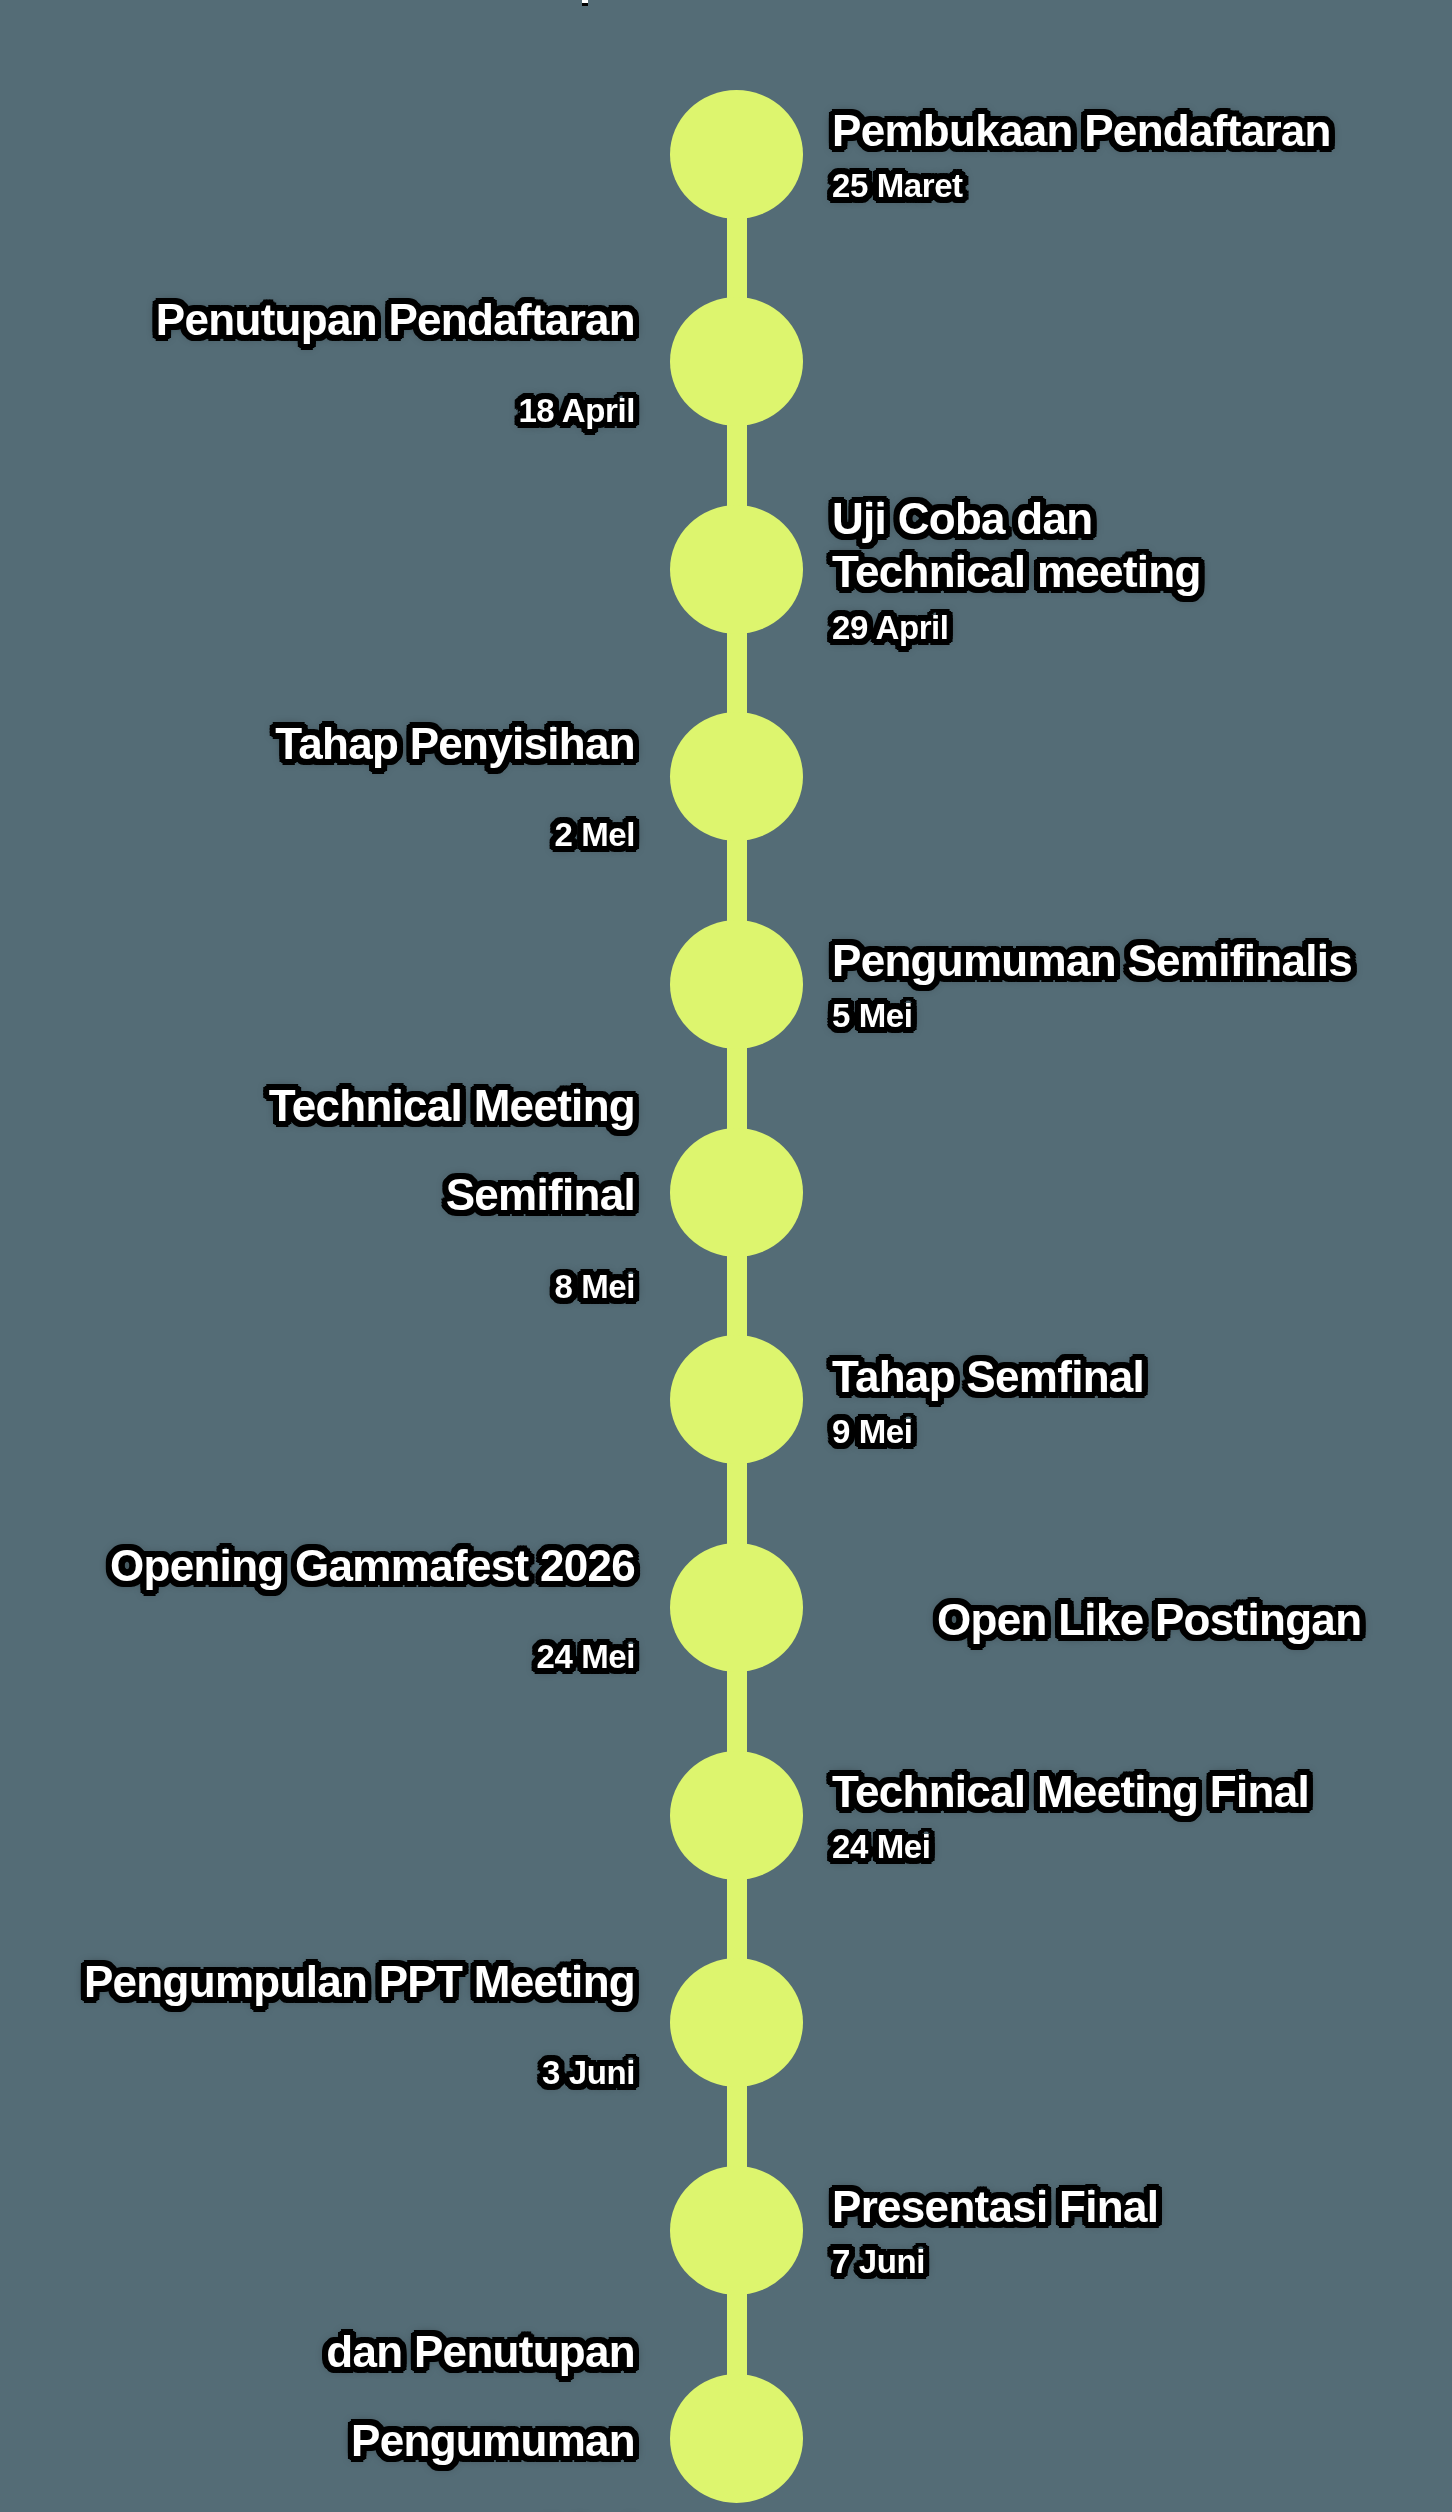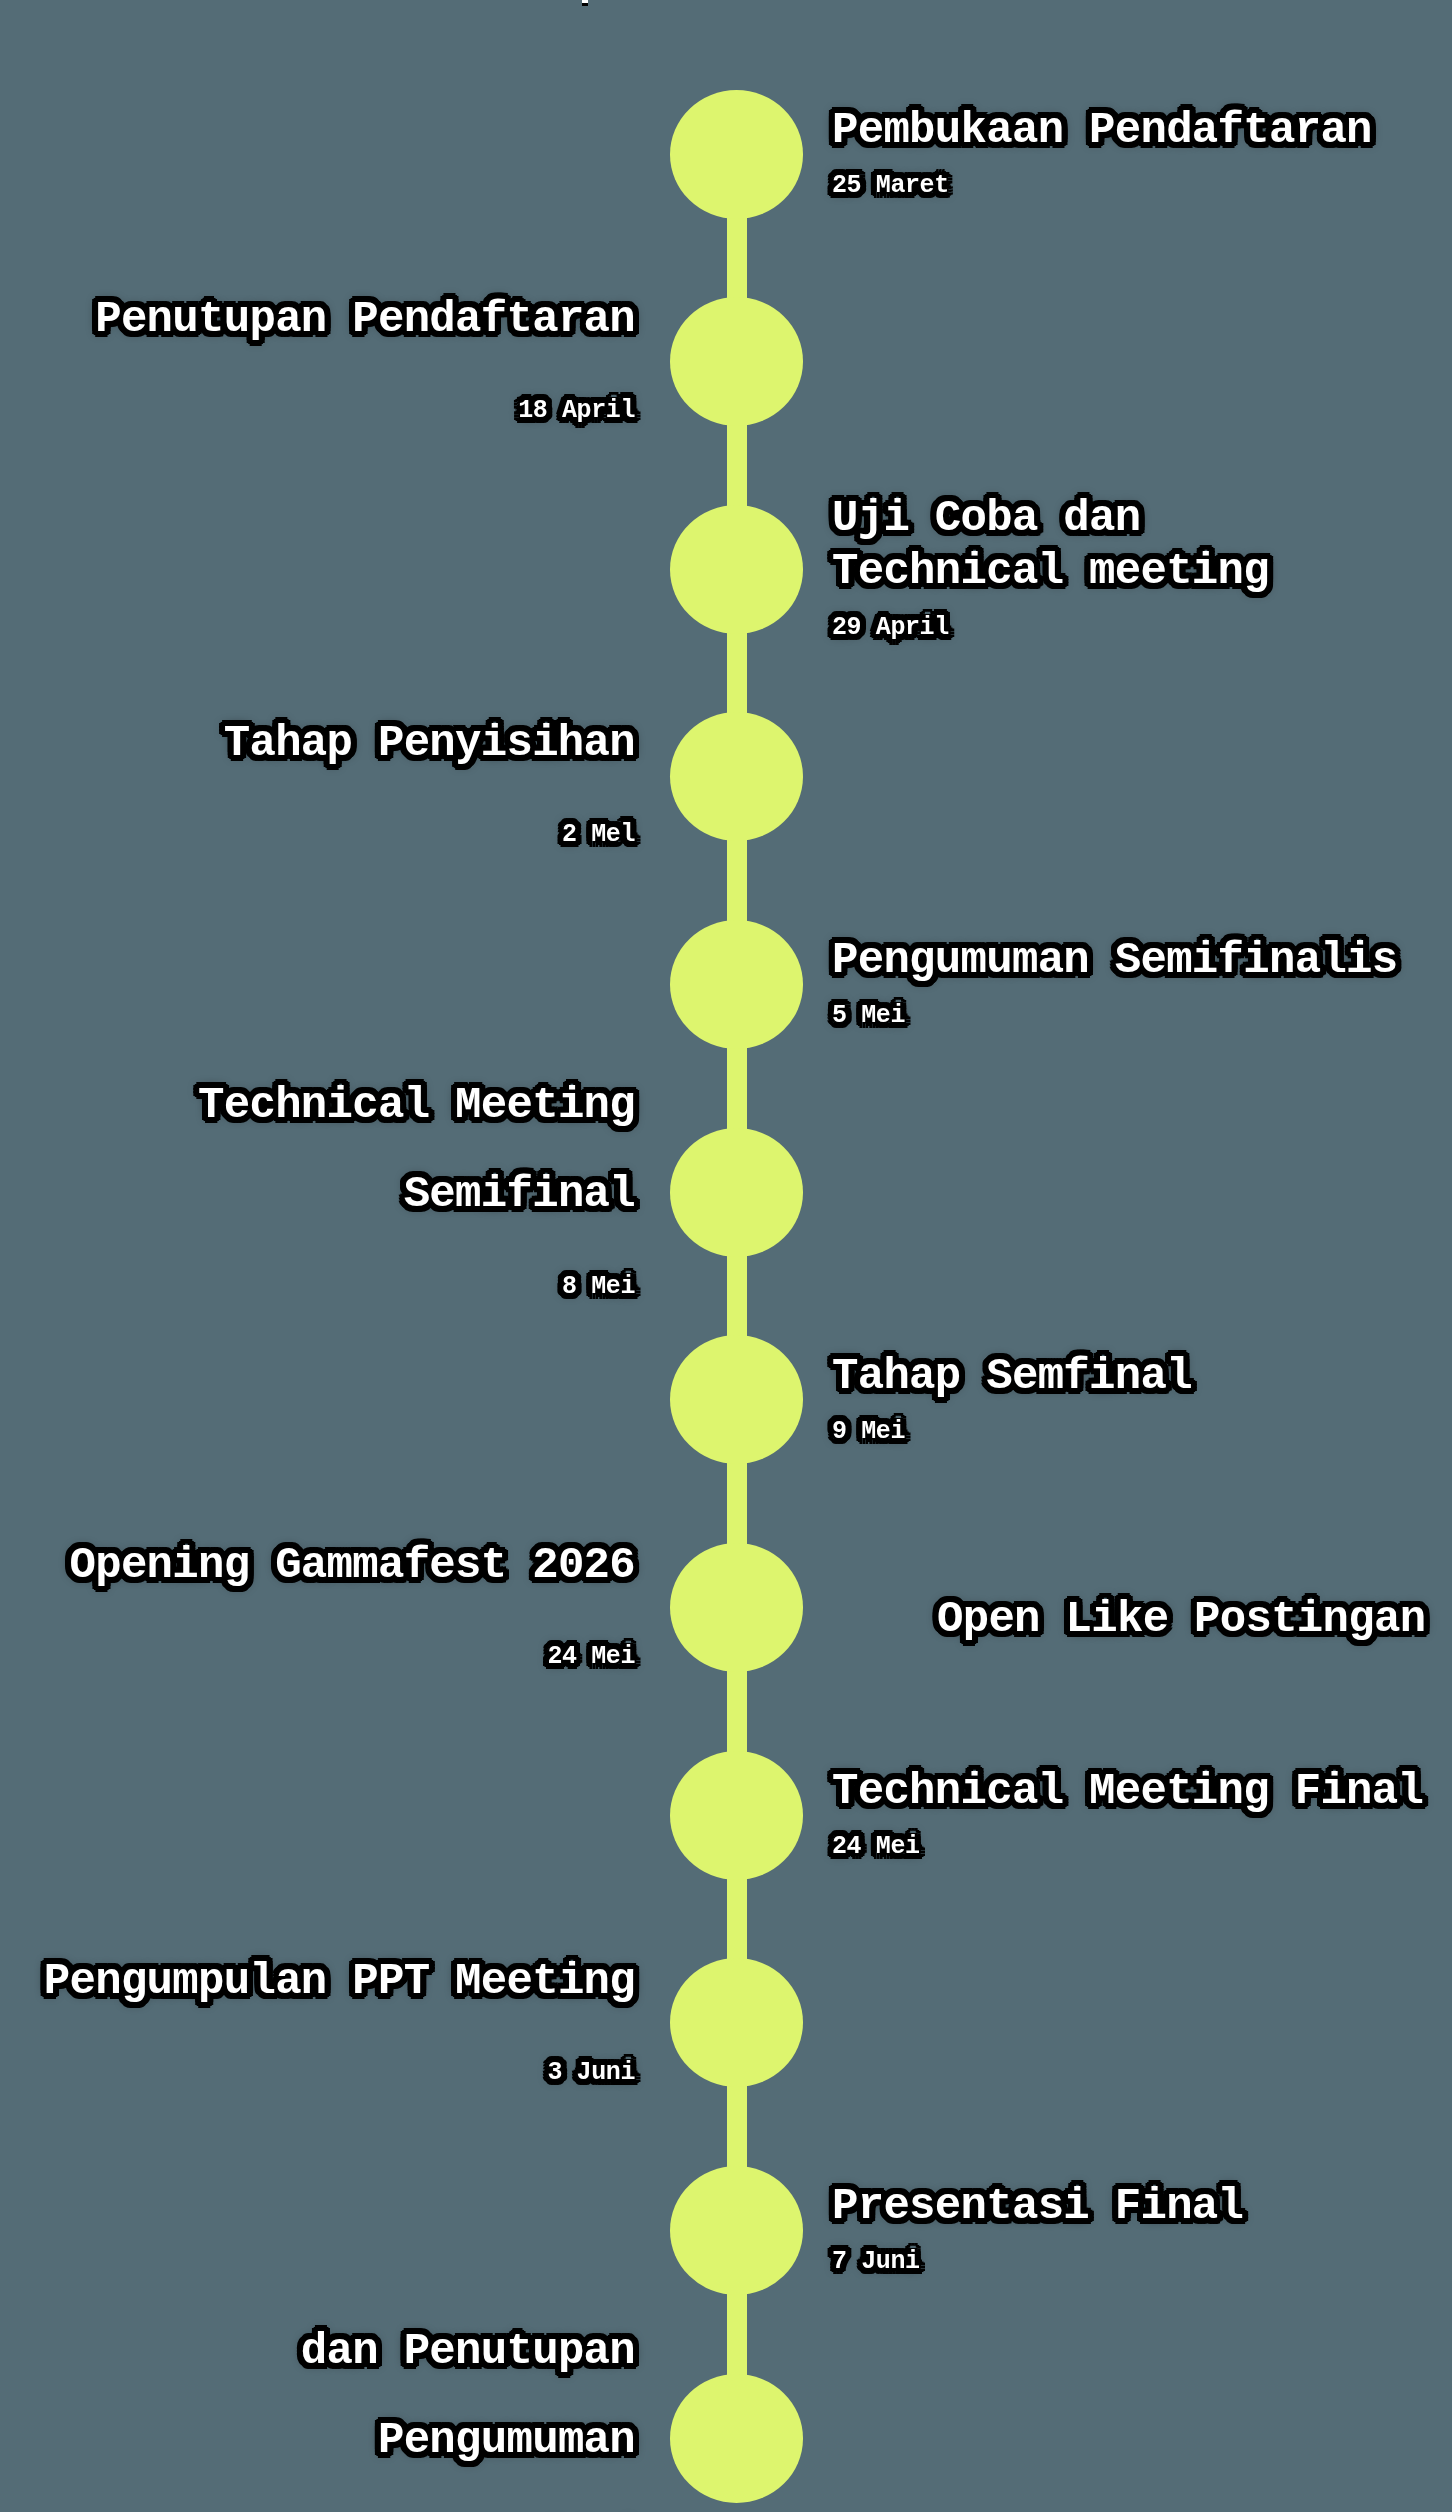--- a/index.html
+++ b/index.html
@@ -10,21 +10,20 @@
     width: 1452px;
     height: 2512px;
     overflow: hidden;
     background: #546C76;
     font-family: "Liberation Sans", sans-serif;
     position: relative;
   }
   .canvas {
     position: absolute;
     inset: 0;
-    font-family: Liberation Mono, monospace;
   }
   .spine {
     position: absolute;
     left: 727px;
     top: 154px;
     width: 20px;
     height: 2284px;
     background: #DDF56E;
   }
   .node {
@@ -65,21 +64,21 @@
   .title-line {
     font-size: 44px;
     line-height: 53px;
     font-weight: 700;
     font-stretch: condensed;
     letter-spacing: -0.7px;
     white-space: nowrap;
   }
   .date {
     margin-top: 10.4px;
-    font-size: 25px;
+    font-size: 33px;
     line-height: 37px;
     font-weight: 700;
     font-stretch: condensed;
     letter-spacing: -0.4px;
     white-space: nowrap;
   }
   .extra-label {
     position: absolute;
     left: 937px;
     top: 1593px;

